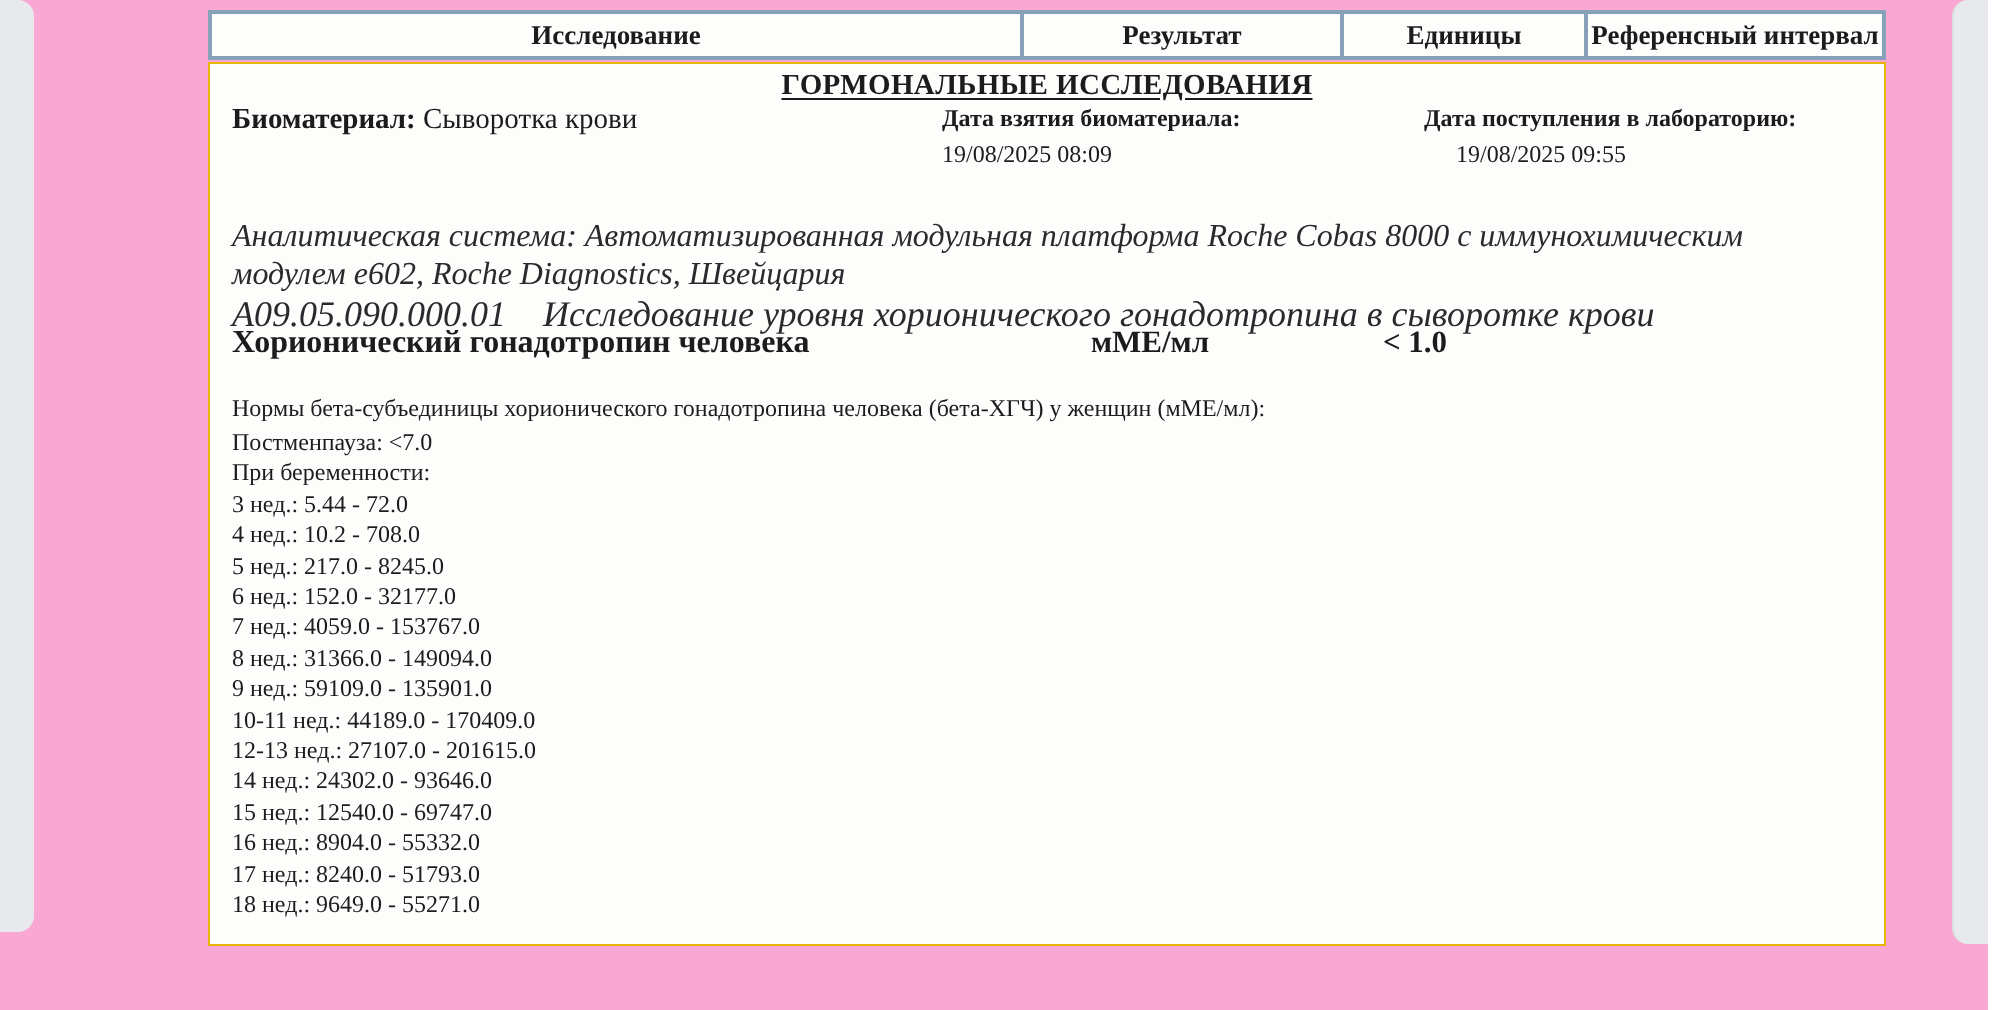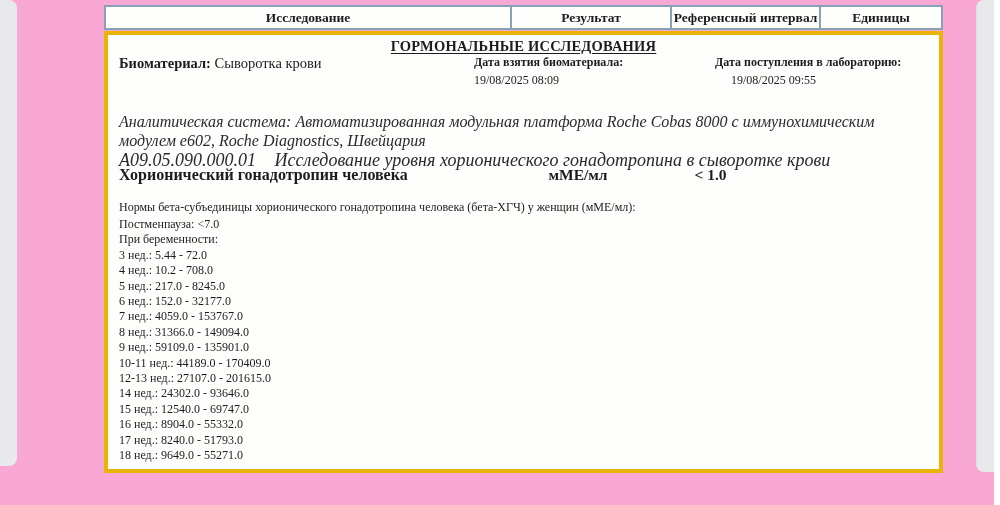--- a/index.html
+++ b/index.html
@@ -49,21 +49,21 @@
   .hcell.c4 { width: 151px; }
 
   
   .main-box {
     position: absolute;
     left: 104px;
     top: 31px;
     width: 839px;
     height: 442px;
     box-sizing: border-box;
-    border: 4px solid #eab308;
+    border: 1px solid #eab308;
     background: #fdfdfb;
   }
   .doc-title {
     position: absolute;
     top: 3px;
     left: 0;
     right: 0;
     text-align: center;
     font-weight: bold;
     font-size: 14.5px;
@@ -141,22 +141,22 @@
 <body>
 
 <div id="screen">
 
   <div class="edge-strip left"></div>
   <div class="edge-strip right"></div>
 
   <div class="header-table">
     <div class="hcell c1">Исследование</div>
     <div class="hcell c2">Результат</div>
+    <div class="hcell c3">Единицы</div>
     <div class="hcell c4">Референсный интервал</div>
-    <div class="hcell c3">Единицы</div>
   </div>
 
   <div class="main-box">
 
     <div class="doc-title">ГОРМОНАЛЬНЫЕ ИССЛЕДОВАНИЯ</div>
 
     <div class="bio-line">
       <span class="lbl">Биоматериал:</span>
       <span class="val">Сыворотка крови</span>
     </div>

